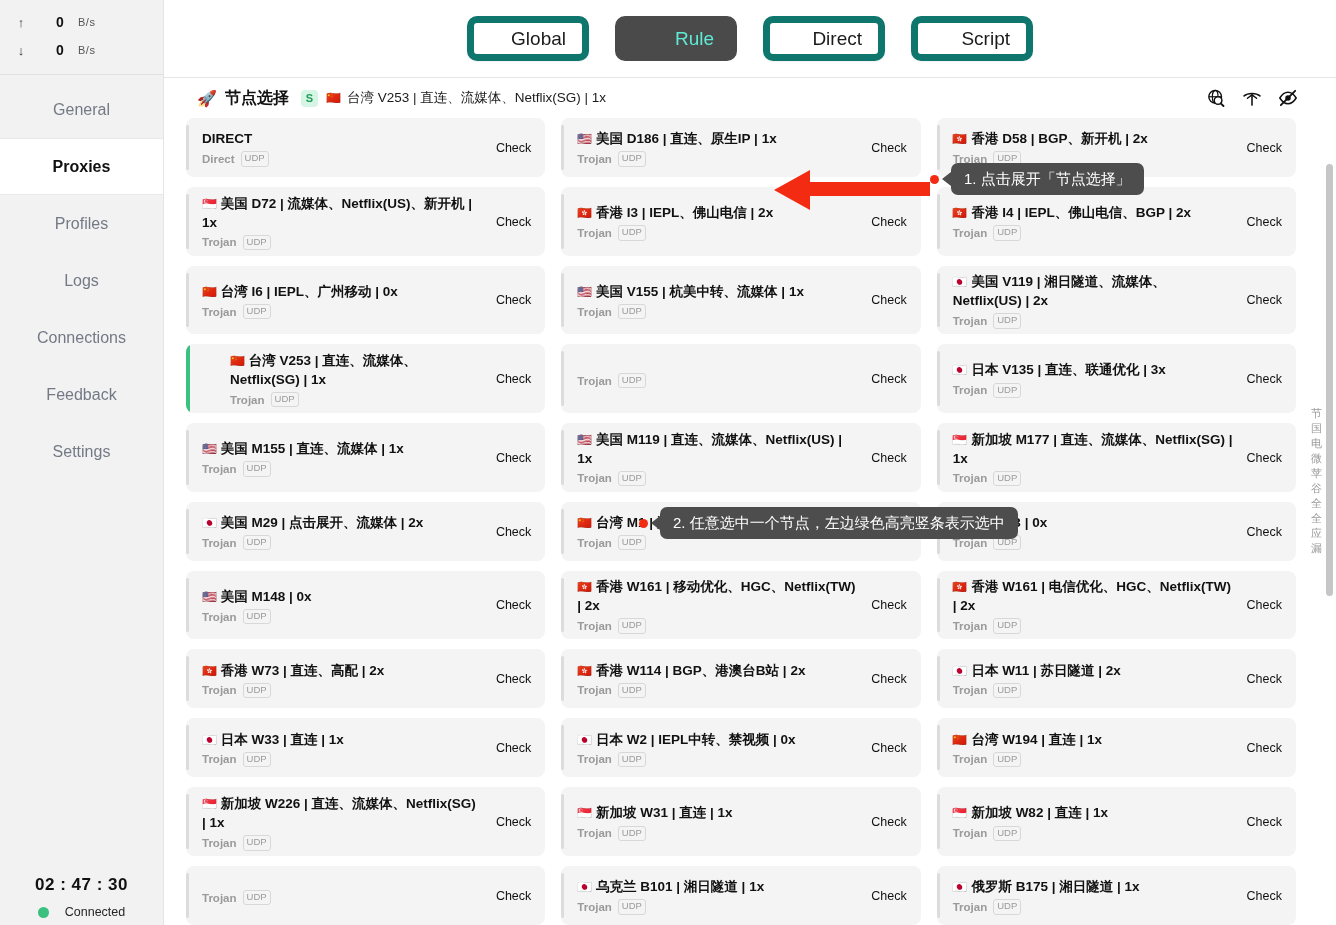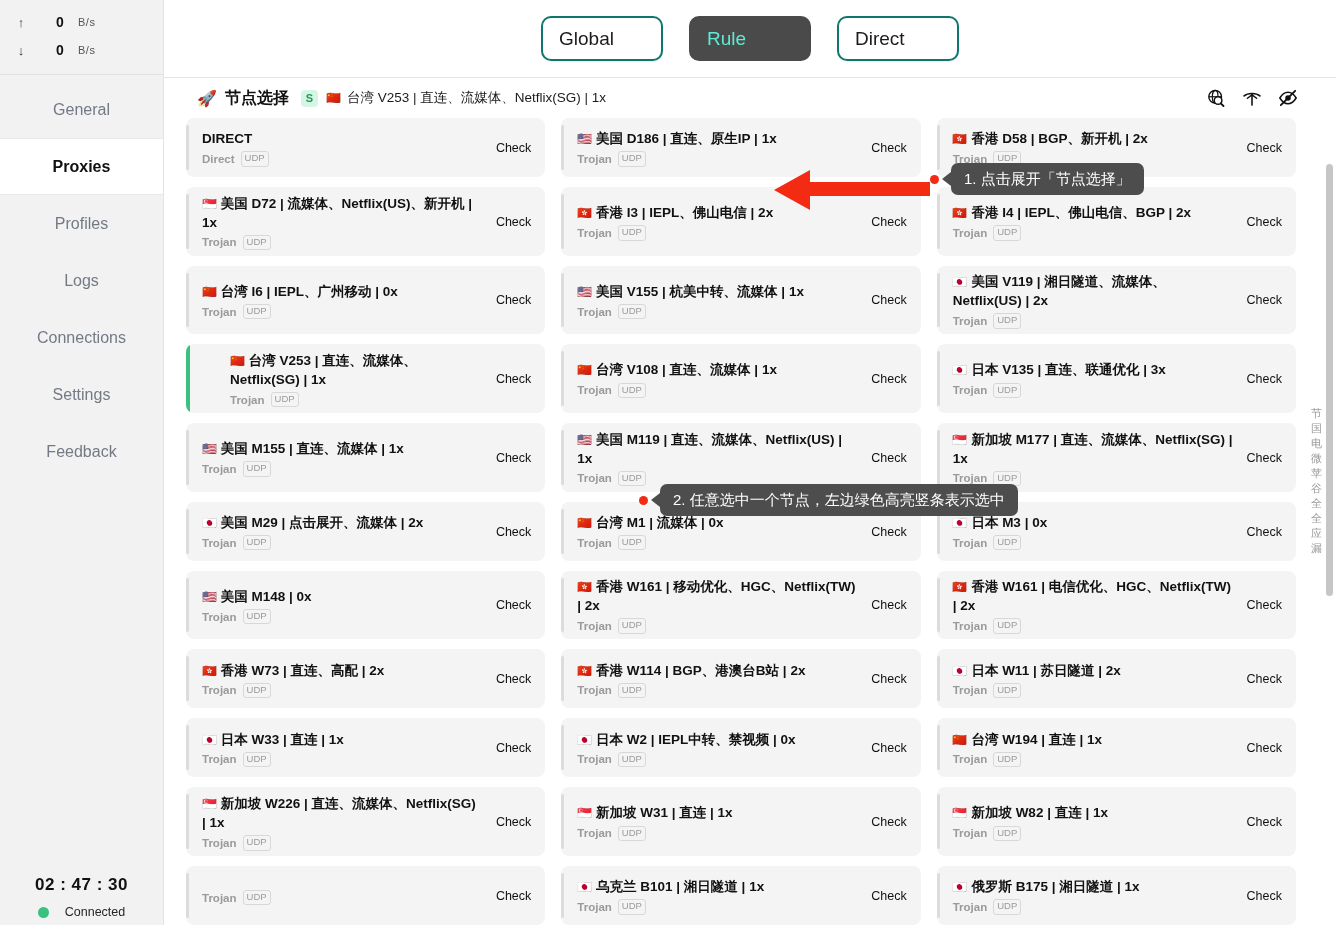--- a/index.html
+++ b/index.html
@@ -74,23 +74,23 @@
     height: 78px; flex: 0 0 78px;
     border-bottom: 1px solid #e6e6e6;
     display: flex; align-items: center; justify-content: center;
     gap: 26px;
     background: #fff;
   }
   .seg {
     min-width: 122px; height: 45px;
     border-radius: 10px;
     background: #ffffff;
-    border: 2px solid #0f766e;
+    border: 7px solid #0f766e;
     box-shadow: 0 1px 2px rgba(0,0,0,.06);
-    display: flex; align-items: center; justify-content: flex-start;
+    display: flex; align-items: center; justify-content: flex-end;
     font-size: 19px; color: #1b1b1b;
     cursor: pointer; user-select: none;
     padding: 0 16px;
   }
   .seg.active { background: #4a4a4a; color: #5eead4; border-color: #4a4a4a; box-shadow: none; }
 
   .content { flex: 1; position: relative; overflow: hidden; background:#fff; }
 
   .group-header {
     display: flex; align-items: center;
@@ -210,21 +210,21 @@
   }
   .annot-bubble {
     background: #4d4d4d; color: #fff;
     border-radius: 7px;
     padding: 7px 13px 8px 13px;
     font-size: 15px;
     line-height: 1.15;
     white-space: nowrap;
   }
   #annot1 { left: 766px; top: 85px; }
-  #annot2 { left: 475px; top: 406px; }
+  #annot2 { left: 475px; top: 429px; }
 
   .arrow-wrap { position: absolute; left: 600px; top: 90px; z-index: 35; pointer-events: none; }
 </style>
 </head>
 <body>
 
 <div id="app">
 
   <div class="sidebar">
     <div class="traffic">
@@ -250,24 +250,24 @@
         <div class="nav-item">
           <span>Profiles</span>
         </div>
         <div class="nav-item">
           <span>Logs</span>
         </div>
         <div class="nav-item">
           <span>Connections</span>
         </div>
         <div class="nav-item">
+          <span>Feedback</span>
+        </div>
+        <div class="nav-item">
           <span>Settings</span>
-        </div>
-        <div class="nav-item">
-          <span>Feedback</span>
         </div>
       </div>
 
     <div class="side-footer">
       <div class="timer">02 : 47 : 30</div>
       <div class="status">
         <span class="dot-green"></span>
         <span>Connected</span>
       </div>
     </div>
@@ -277,20 +277,23 @@
 
     <div class="topbar" id="topbar">
         <div class="seg">
           <span>Global</span>
         </div>
         <div class="seg active">
           <span>Rule</span>
         </div>
         <div class="seg">
           <span>Direct</span>
+        </div>
+        <div class="seg">
+          <span>Script</span>
         </div>
       </div>
 
     <div class="content">
 
       <div class="group-header">
         <span class="rocket">🚀</span>
         <span class="group-title">节点选择</span>
         <span class="badge-s">S</span>
         <span class="group-now">
@@ -415,21 +418,20 @@
               <div class="card-title"><span class="flag">🇨🇳</span> <span>台湾 V253 | 直连、流媒体、Netflix(SG) | 1x</span></div>
               <div class="card-sub">
                 <span class="proto">Trojan</span>
                 <span class="udp">UDP</span>
               </div>
             </div>
             <div class="check">Check</div>
           </div>
           <div class="card">
             <div class="card-body">
-              <div class="card-title"><span class="flag">🇨🇳</span> <span>台湾 V108 | 直连、流媒体 | 1x</span></div>
               <div class="card-sub">
                 <span class="proto">Trojan</span>
                 <span class="udp">UDP</span>
               </div>
             </div>
             <div class="check">Check</div>
           </div>
           <div class="card">
             <div class="card-body">
               <div class="card-title"><span class="flag">🇯🇵</span> <span>日本 V135 | 直连、联通优化 | 3x</span></div>

